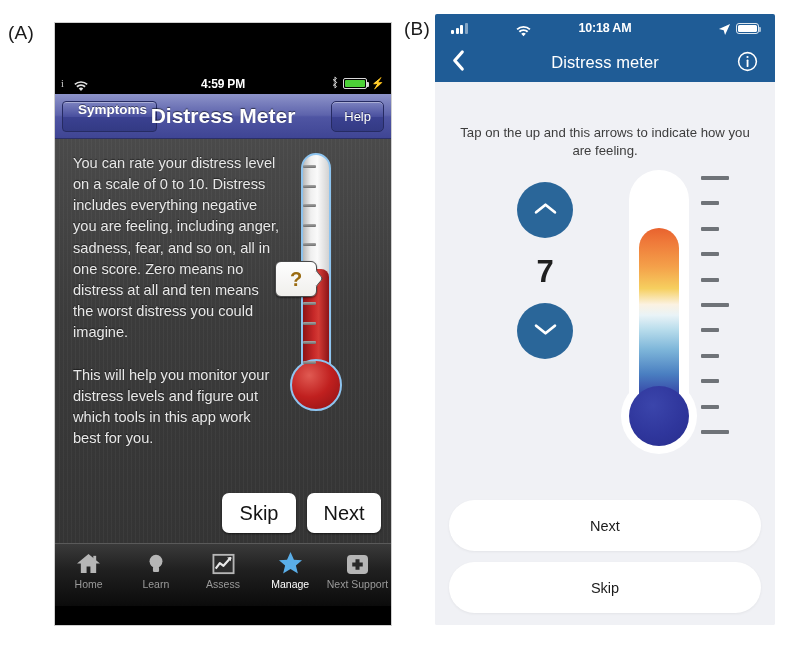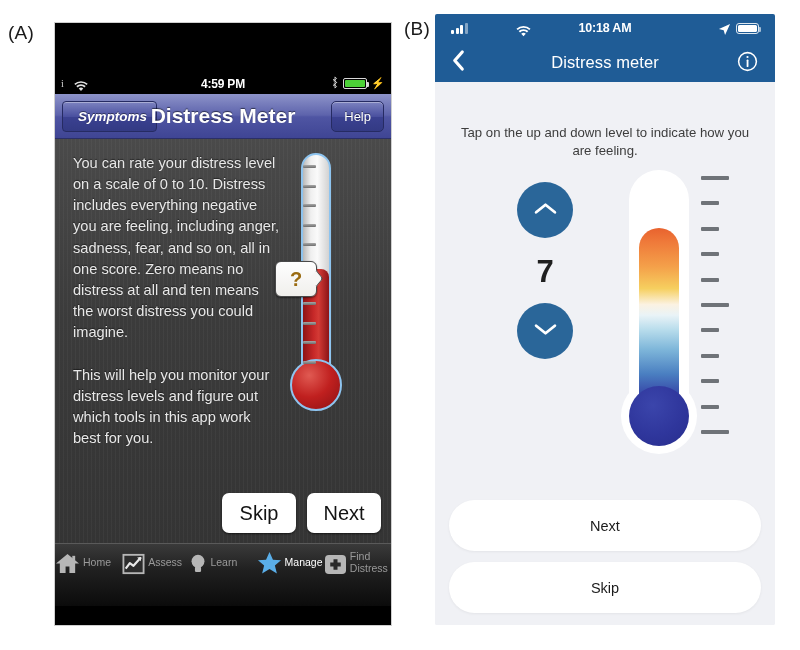--- a/index.html
+++ b/index.html
@@ -64,26 +64,26 @@
 
   .a-navbar {
     height: 44px;
     background: linear-gradient(to bottom,#8d93c9 0%,#5d63ac 48%,#4f55a3 52%,#3f4594 100%);
     border-bottom: 1px solid #2b2f66;
     display:flex; align-items:center; padding: 0 7px;
     position: relative;
   }
   .btn-back {
     height: 29px; padding: 0 9px 0 15px;
-    display:flex; align-items:center;
+    display:flex; 
     color:#fff; font-size:13.5px; font-weight:bold;
     background: linear-gradient(to bottom,#7c82c0 0%,#4a509f 50%,#3b4191 51%,#333a84 100%);
     border:1px solid #262b63; border-radius:4px;
     box-shadow: inset 0 1px 0 rgba(255,255,255,.35);
-    position:relative; text-shadow:0 -1px 0 rgba(0,0,0,.45);font-style:italic;
+    position:relative; text-shadow:0 -1px 0 rgba(0,0,0,.45);
   }
   .btn-back::before{
     content:""; position:absolute; left:-9px; top:4px;
     width:20px; height:20px;
     background: linear-gradient(135deg,#6f75b6 0%,#3d4392 70%);
     border-left:1px solid #262b63; border-bottom:1px solid #262b63;
     transform: rotate(45deg); border-radius:3px;
     z-index:-1;
   }
   .a-title {
@@ -169,21 +169,21 @@
     color:#131313; font-size:20px;
     font-family:"Liberation Sans", sans-serif;
     box-shadow:0 1px 2px rgba(0,0,0,.6);
   }
 
   .a-tabbar {
     height:57px; background: linear-gradient(to bottom,#3a3a3a 0%,#202020 42%,#0b0b0b 100%);
     border-top:1px solid #5a5a5a;
     display:flex; align-items:flex-start; padding-top:5px;
   }
-  .a-tab { flex:1; display:flex; align-items:center; gap:3px; }
+  .a-tab { flex:1; display:flex; flex-direction:column; align-items:center; gap:3px; }
   .a-tab .ic { height:26px; display:flex; align-items:flex-end; }
   .a-tab .lb {
     font-size:10.5px; color:#9a9a9a; font-family:"Liberation Sans", sans-serif;
   }
   .a-tab.active .lb { color:#ffffff; font-weight:normal; }
   #panelA-bottomblack { background:#000; height: 28px; }
 
   
   #panelB {
     position:absolute; left:435px; top:14px;
@@ -368,53 +368,53 @@
         <span class="ic">
           <svg viewBox="0 0 26 24" width="25" height="23">
             <path d="M13 2 L25 12 L21 12 L21 22 L15 22 L15 15 L11 15 L11 22 L5 22 L5 12 L1 12 Z" fill="#b6b6b6"></path>
             <rect x="18" y="4" width="3" height="5" fill="#b6b6b6"></rect>
           </svg>
         </span>
         <span class="lb">Home</span>
       </div>
       <div class="a-tab">
         <span class="ic">
+          <svg viewBox="0 0 20 24" width="18" height="22">
+            <circle cx="10" cy="9" r="7.2" fill="#b6b6b6"></circle>
+            <rect x="6.6" y="15" width="6.8" height="6" rx="1.4" fill="#b6b6b6"></rect>
+          </svg>
+        </span>
+        <span class="lb">Learn</span>
+      </div>
+      <div class="a-tab">
+        <span class="ic">
           <svg viewBox="0 0 24 24" width="23" height="22">
             <rect x="1" y="2" width="22" height="20" fill="#2c2c2c" stroke="#b6b6b6" stroke-width="2"></rect>
             <path d="M3.5 17 L8 11 L12 14 L20 5" stroke="#e8e8e8" stroke-width="2.4" fill="none" stroke-linejoin="round"></path>
             <path d="M16 5 L20.5 4.4 L20 9 Z" fill="#e8e8e8"></path>
           </svg>
         </span>
         <span class="lb">Assess</span>
-      </div>
-      <div class="a-tab">
-        <span class="ic">
-          <svg viewBox="0 0 20 24" width="18" height="22">
-            <circle cx="10" cy="9" r="7.2" fill="#b6b6b6"></circle>
-            <rect x="6.6" y="15" width="6.8" height="6" rx="1.4" fill="#b6b6b6"></rect>
-          </svg>
-        </span>
-        <span class="lb">Learn</span>
       </div>
       <div class="a-tab active">
         <span class="ic">
           <svg viewBox="0 0 26 25" width="25" height="24">
             <path d="M13 1 L16.6 9 L25 9.6 L18.6 15 L20.7 23.4 L13 18.8 L5.3 23.4 L7.4 15 L1 9.6 L9.4 9 Z" fill="#5aaee8"></path>
           </svg>
         </span>
         <span class="lb">Manage</span>
       </div>
       <div class="a-tab">
         <span class="ic">
           <svg viewBox="0 0 24 22" width="23" height="21">
             <rect x="1" y="1" width="22" height="20" rx="4" fill="#b6b6b6"></rect>
             <path d="M12 5.5 V16.5 M6.5 11 H17.5" stroke="#2a2a2a" stroke-width="4.2" stroke-linecap="butt"></path>
           </svg>
         </span>
-        <span class="lb">Find Distress</span>
+        <span class="lb">Next Support</span>
       </div>
     </div>
 
     <div id="panelA-bottomblack"></div>
   </div>
 
   <div id="panelB">
 
     <div class="b-statusbar">
       <span class="sigbars">
@@ -457,21 +457,21 @@
           <svg viewBox="0 0 22 22" width="21" height="21">
             <circle cx="11" cy="11" r="9.3" stroke="#ffffff" stroke-width="1.6" fill="none"></circle>
             <circle cx="11" cy="6.3" r="1.15" fill="#ffffff"></circle>
             <rect x="10.1" y="8.8" width="1.9" height="8" rx="0.9" fill="#ffffff"></rect>
           </svg>
         </span>
       </div>
     </div>
 
     <div class="b-body">
-      <div class="b-sub">Tap on the up and down level to indicate how you are feeling.</div>
+      <div class="b-sub">Tap on the up and this arrows to indicate how you are feeling.</div>
 
       <div class="b-stepper">
         <div class="circ">
           <span>
             <svg viewBox="0 0 26 16" width="25" height="15">
               <path d="M3 12 L13 4 L23 12" stroke="#ffffff" stroke-width="3" fill="none" stroke-linecap="round" stroke-linejoin="round"></path>
             </svg>
           </span>
         </div>
         <div class="b-value">7</div>

